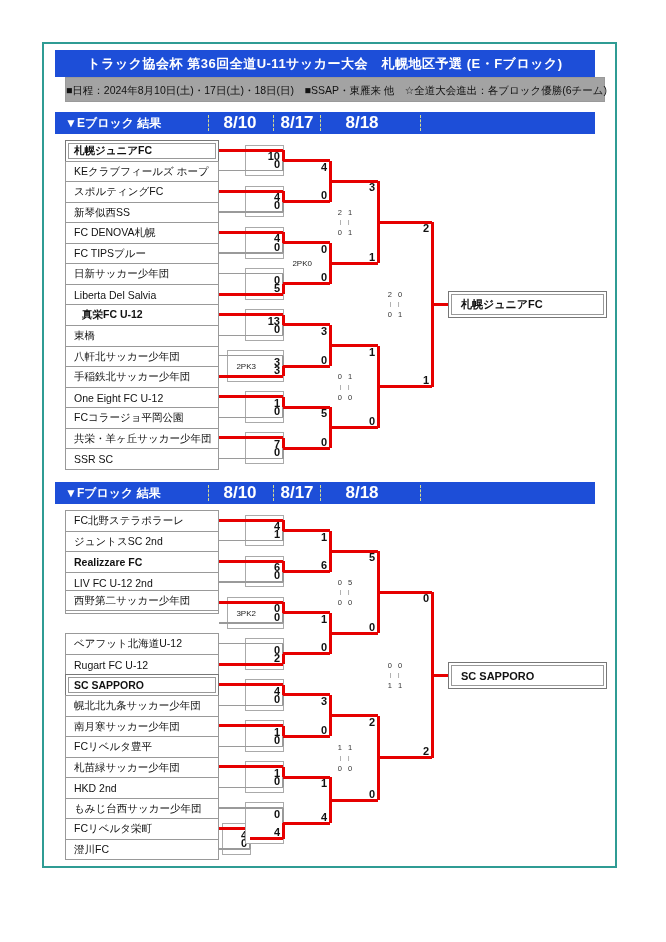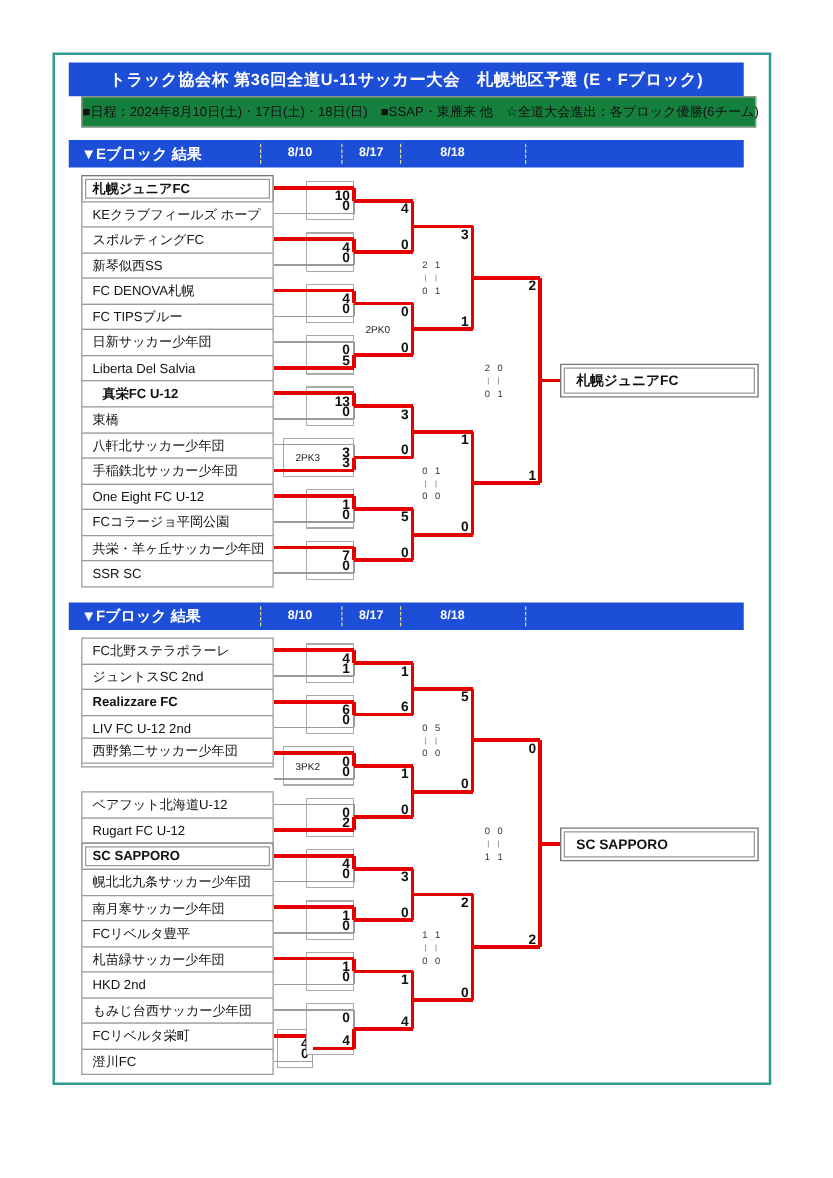--- a/index.html
+++ b/index.html
@@ -2,27 +2,27 @@
 <html><head>
 <meta charset="utf-8">
 <style>
   html,body{margin:0;padding:0;background:#fff;}
   #stage{position:relative;width:666px;height:942px;background:#fff;overflow:hidden;
          font-family:"Liberation Sans","DejaVu Sans",sans-serif;}
   #frame{position:absolute;left:42px;top:42px;width:571px;height:822px;border:2px solid #2f9c94;}
   .bar{position:absolute;left:55px;width:540px;background:#1d4ed8;color:#fff;font-weight:bold;}
   #title{top:50px;height:27px;line-height:27px;text-align:center;font-size:13px;letter-spacing:.5px;}
   #subtitle{position:absolute;left:65px;top:77px;width:540px;height:25px;line-height:25px;
-            background:#15803d;border:1px solid #9a9a9a;box-sizing:border-box;text-align:center;
+            background:#a3a3a3;border:1px solid #9a9a9a;box-sizing:border-box;text-align:center;
             font-size:10.5px;color:#111;white-space:nowrap;}
   .blockbar{height:22px;line-height:22px;font-size:12px;}
   #ebar{top:112px;} #fbar{top:482px;}
   .blockbar .lbl{position:absolute;left:10px;}
   .dash{position:absolute;top:3px;height:16px;width:0;border-left:1px dashed #d6db8e;}
-  .coldate{position:absolute;top:0;width:60px;margin-left:-30px;text-align:center;font-size:10px;}
+  .coldate{position:absolute;top:0;width:60px;margin-left:-30px;text-align:center;font-size:17px;}
   .team{position:absolute;left:65px;width:154px;background:#fff;border:1px solid #999;
         box-sizing:border-box;font-size:10.5px;color:#111;padding-left:8px;
         display:flex;align-items:center;white-space:nowrap;overflow:hidden;}
   .team.bold{font-weight:bold;}
   .team.winner{font-weight:bold;border:1px solid #777;
         box-shadow:inset 0 0 0 2px #fff, inset 0 0 0 3px #999;}
   .champ{position:absolute;left:448px;width:159px;height:27px;background:#fff;border:1px solid #777;
         box-shadow:inset 0 0 0 2px #fff, inset 0 0 0 3px #999;box-sizing:border-box;
         font-size:11px;font-weight:bold;color:#111;display:flex;align-items:center;padding-left:12px;white-space:nowrap;}
   .champ-e{top:291px;} .champ-f{top:662px;}

